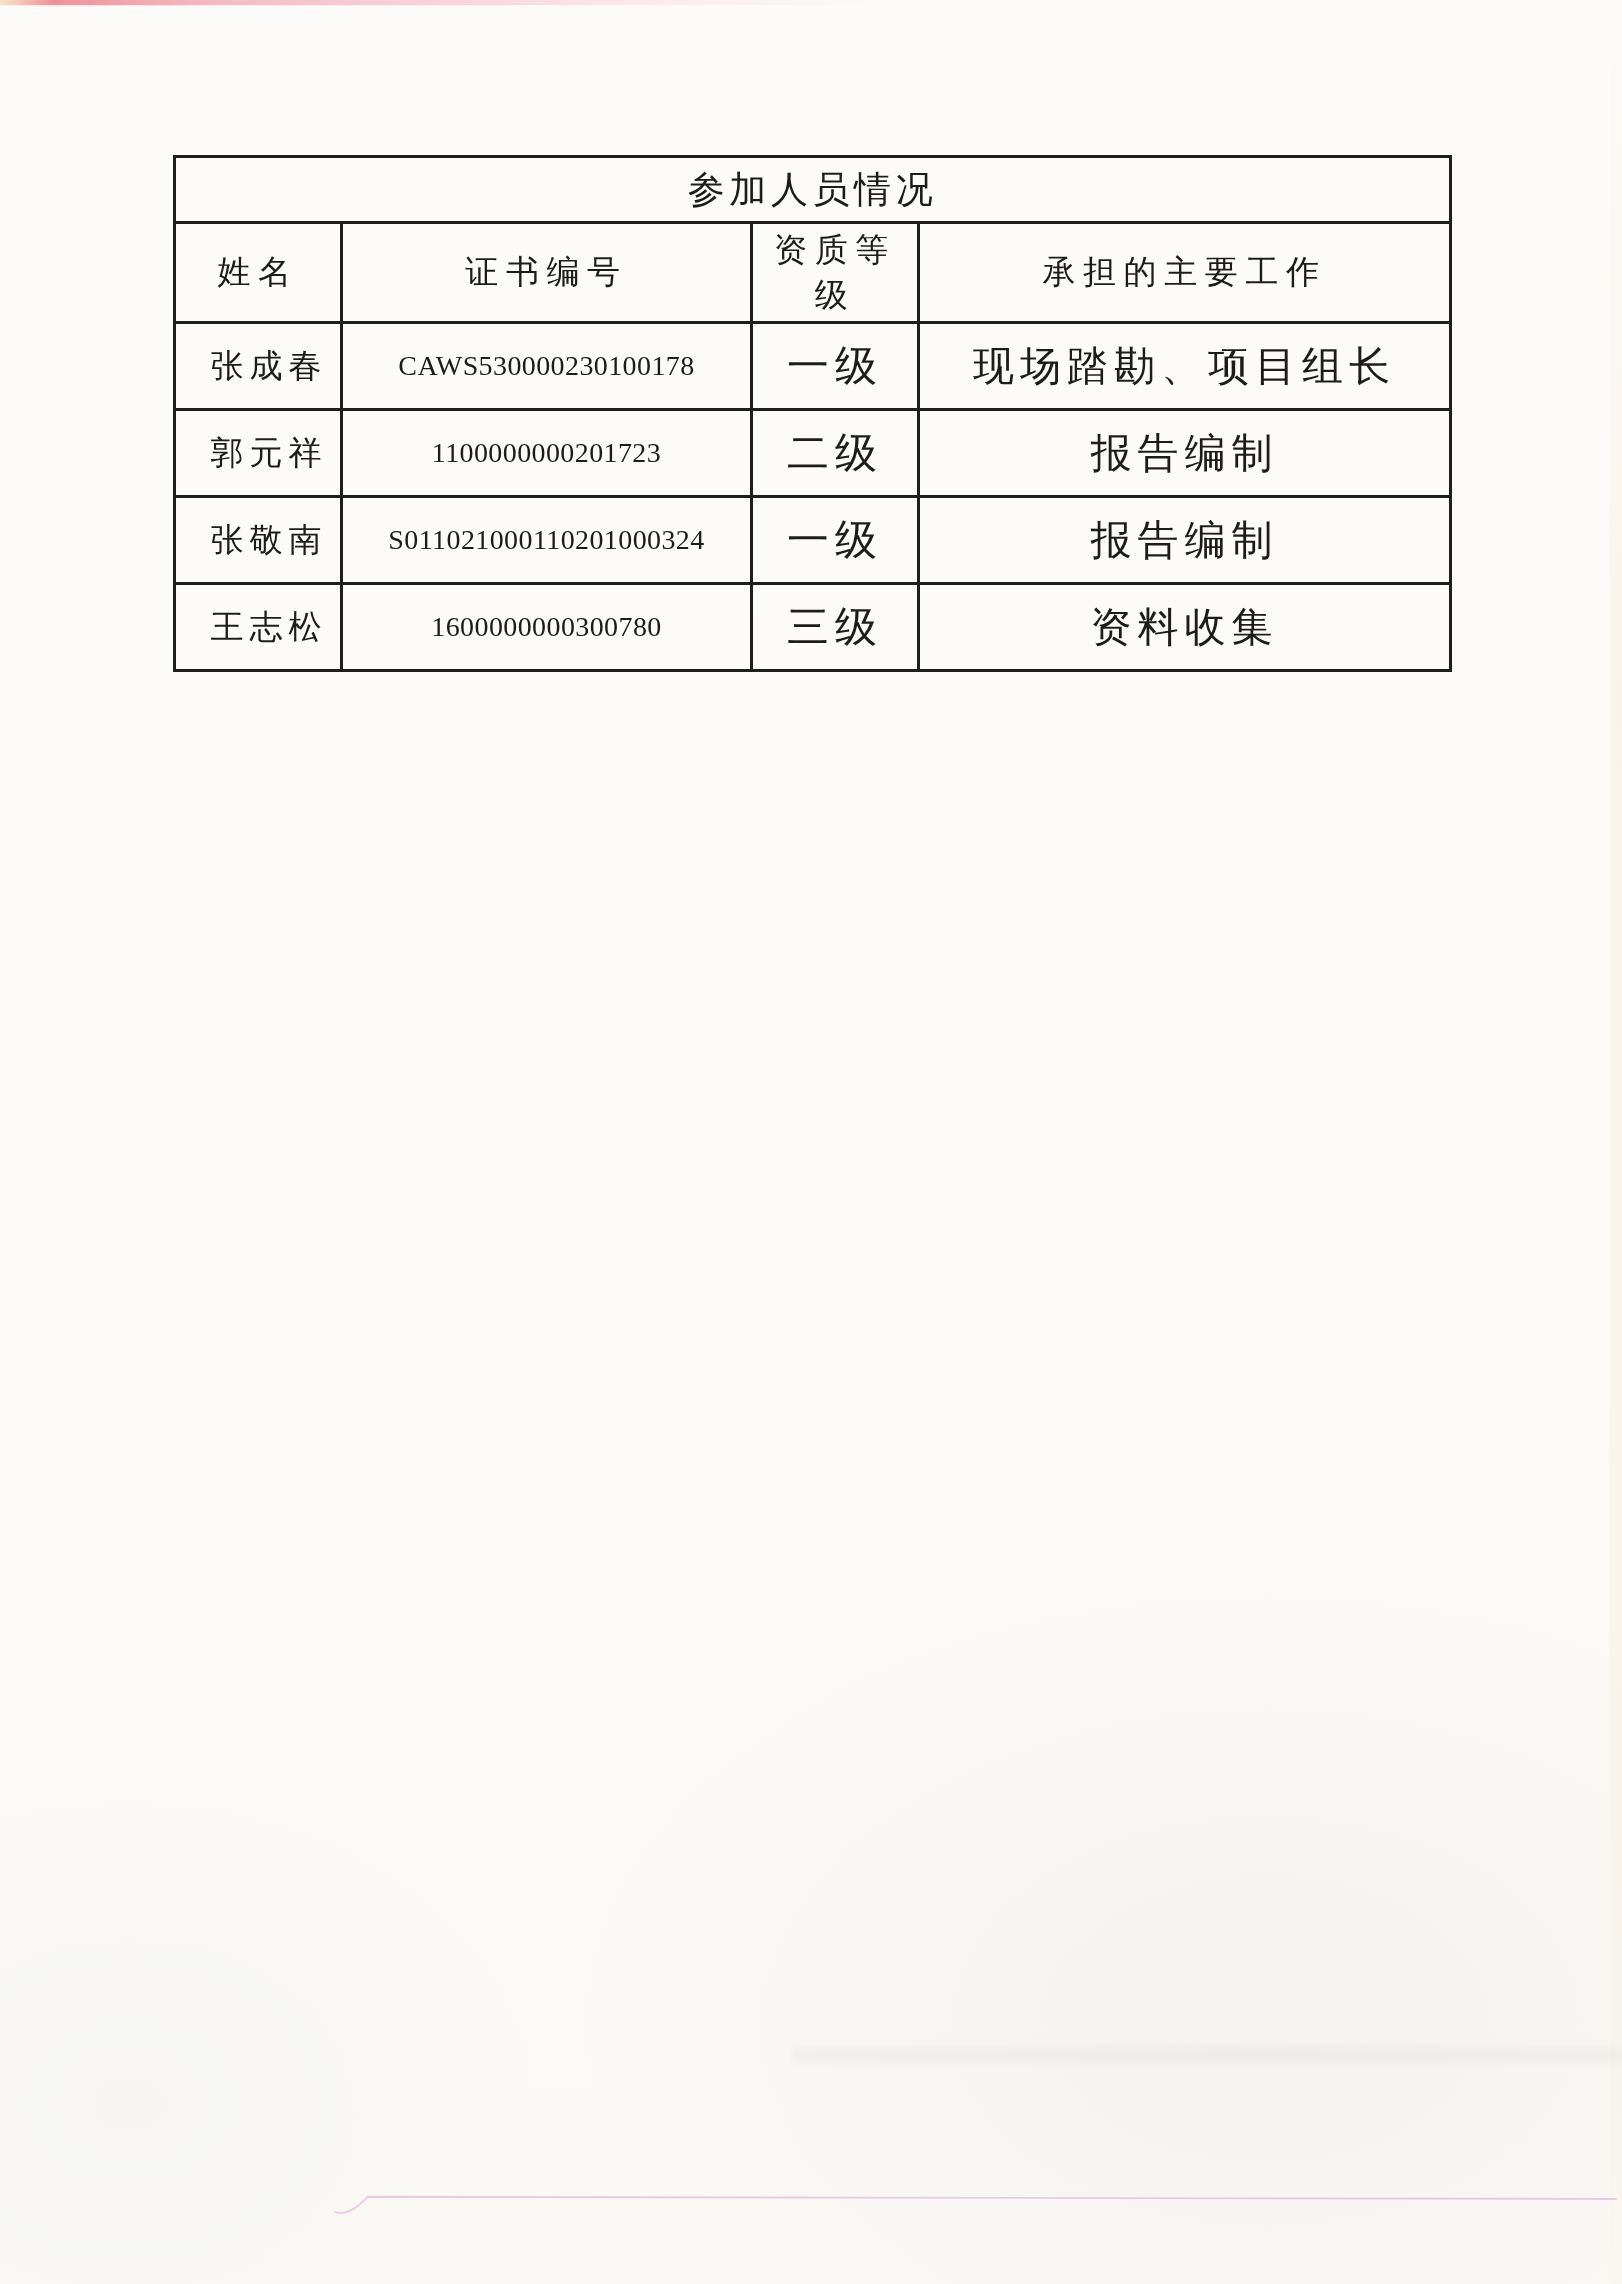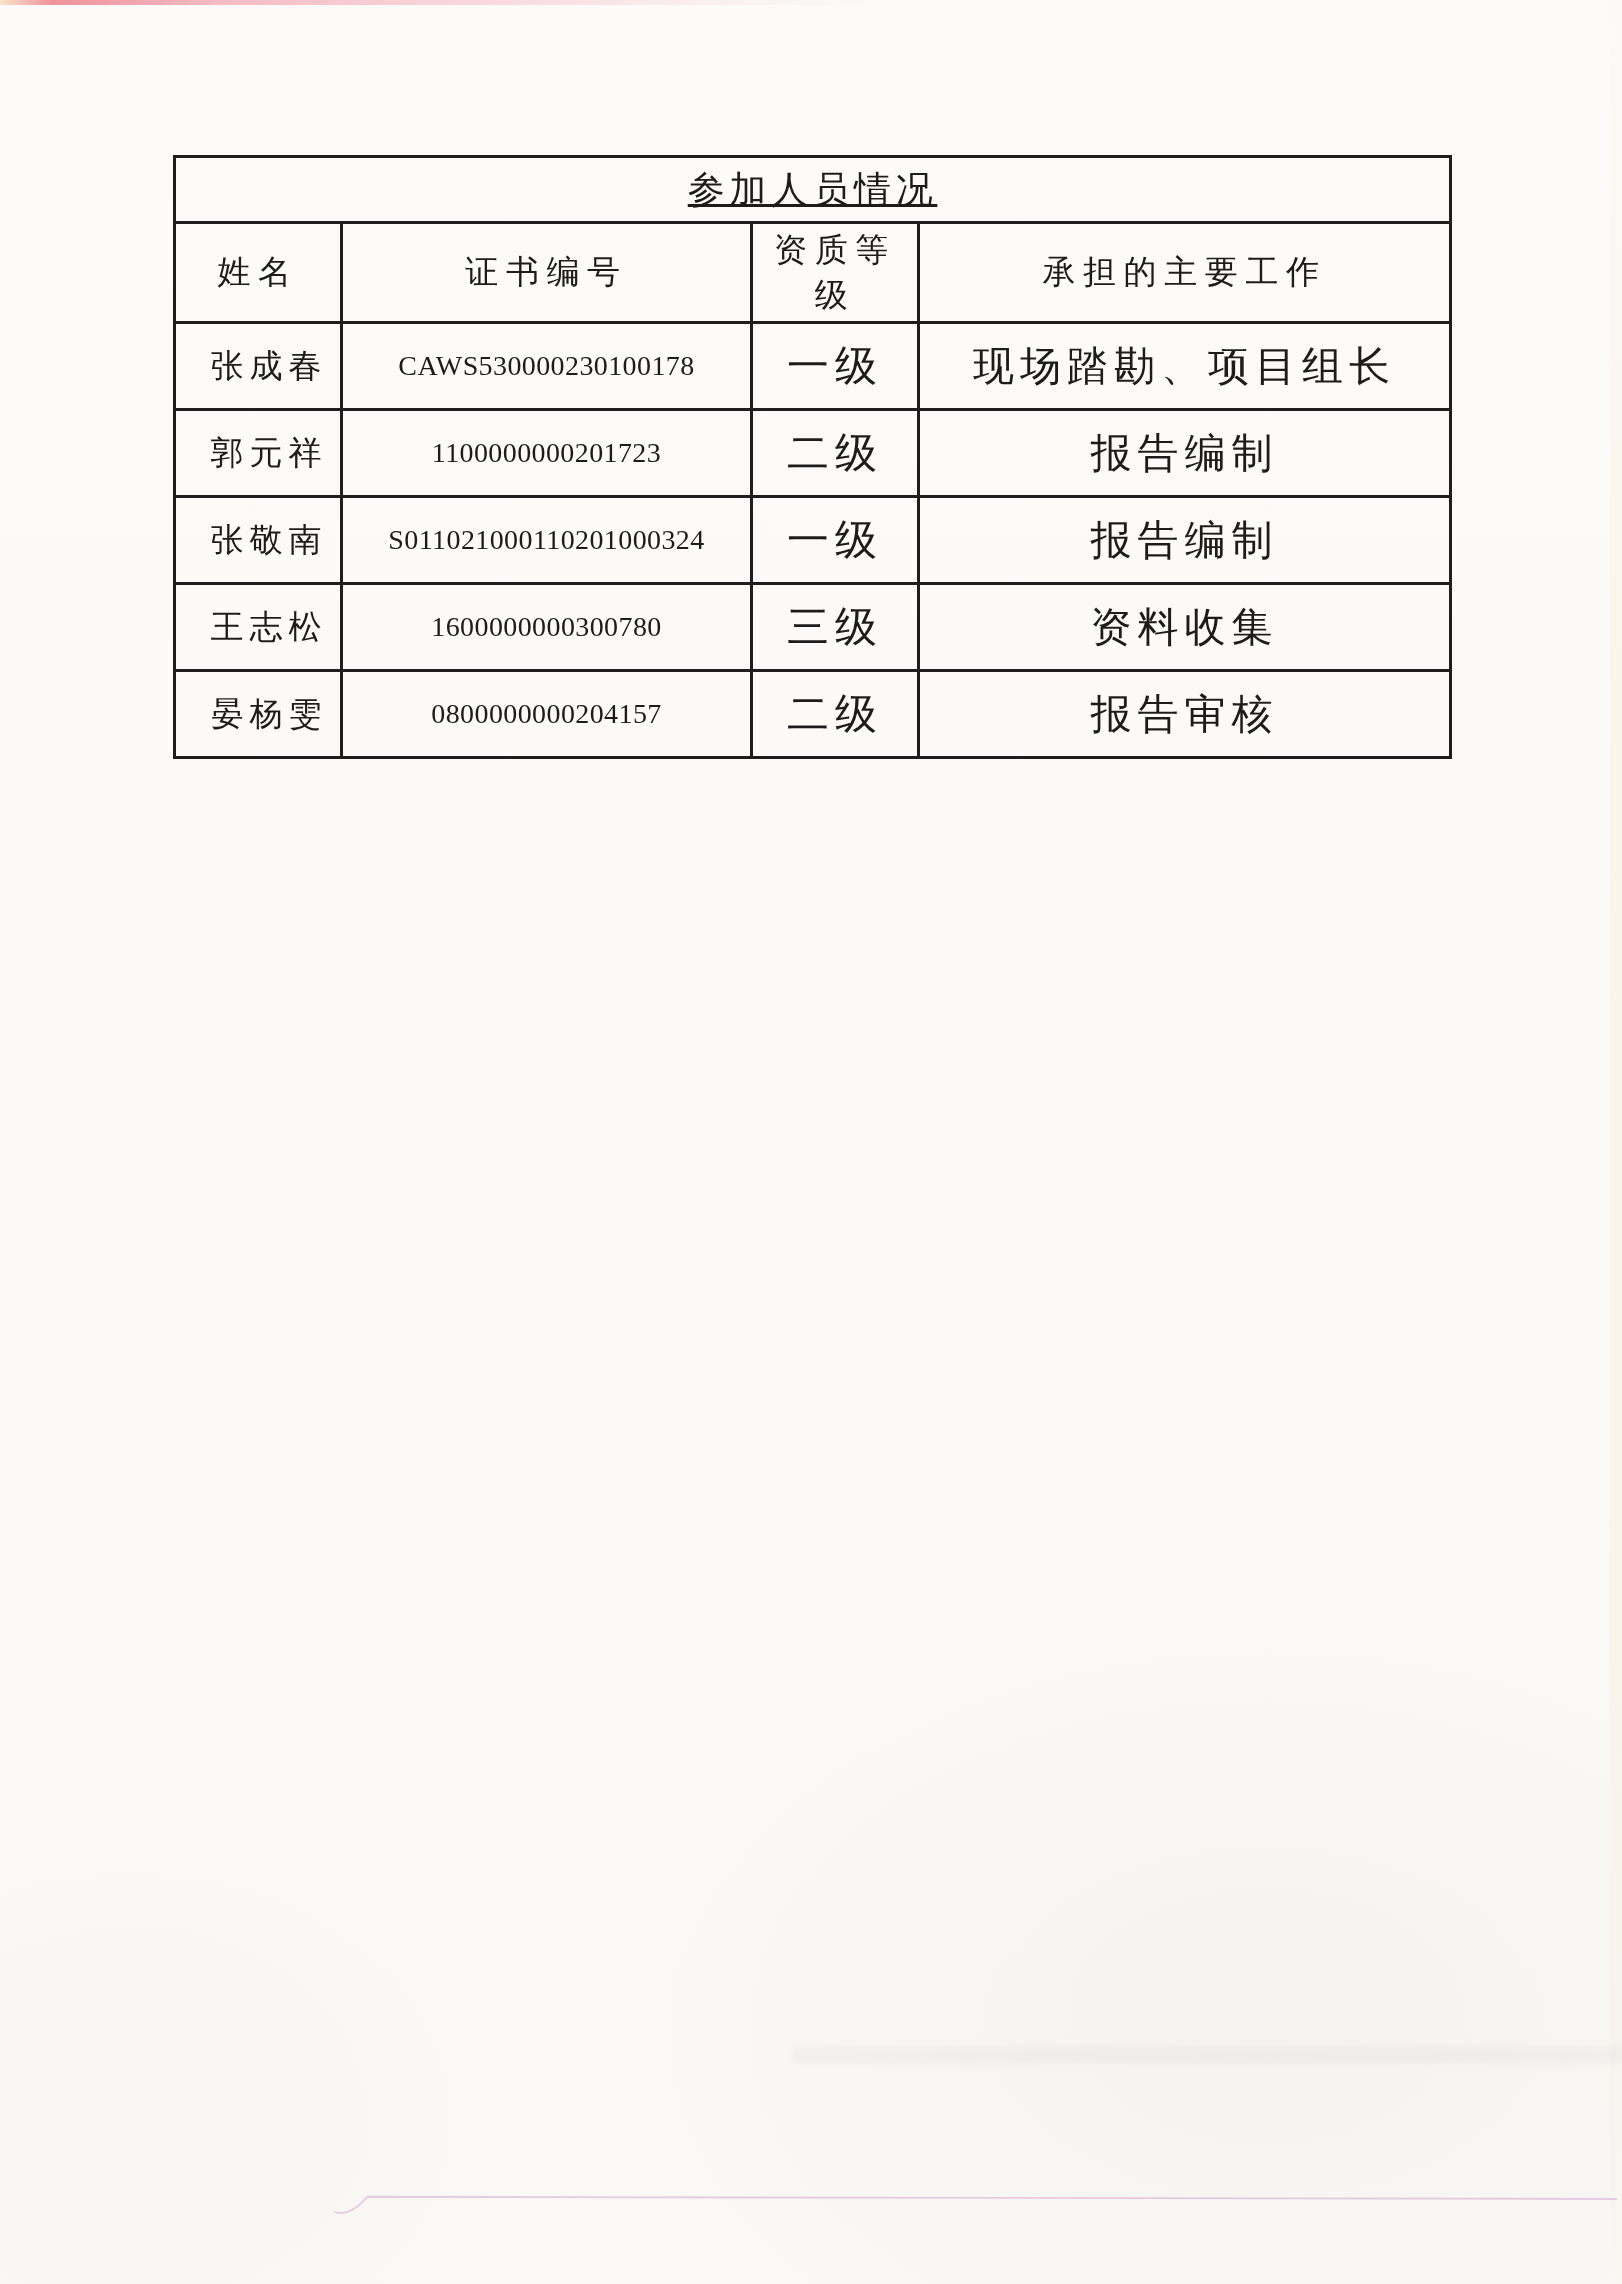--- a/index.html
+++ b/index.html
@@ -66,21 +66,21 @@
     border-collapse: collapse;
     table-layout: fixed;
   }
   table.ptable td, table.ptable th {
     border: 3px solid #1e1e1e;
     text-align: center;
     vertical-align: middle;
     font-weight: 400;
     overflow: hidden;
   }
-  tr.title-row { height: 66px; text-decoration: underline; }
+  tr.title-row { height: 66px; }
   tr.header-row { height: 100px; padding-left: 8px; }
   tr.data-row { height: 87px; }
   .cell-title {
     font-size: 37px;
     font-weight: 700;
     letter-spacing: 4.6px;
   }
   th.cell-header {
     font-size: 33px;
     letter-spacing: 7.6px;
@@ -151,26 +151,20 @@
         <td class="cell-cert">S011021000110201000324</td>
         <td class="cell-level">一级</td>
         <td class="cell-work">报告编制</td>
       </tr>
       <tr class="data-row">
         <td class="cell-name">王志松</td>
         <td class="cell-cert">1600000000300780</td>
         <td class="cell-level">三级</td>
         <td class="cell-work">资料收集</td>
       </tr>
-      <tr class="data-row">
-        <td class="cell-name">晏杨雯</td>
-        <td class="cell-cert">0800000000204157</td>
-        <td class="cell-level">二级</td>
-        <td class="cell-work">报告审核</td>
-      </tr>
     </tbody>
   </table>
 
   <svg class="artifact-hairline" viewBox="0 0 1703 70" xmlns="http://www.w3.org/2000/svg">
     <path d="M 6 50 Q 26 57 50 30 L 1700 33" fill="none" stroke="#d9a6d6" stroke-width="2.5" opacity="0.55"></path>
   </svg>
 
 </div>
 
 

